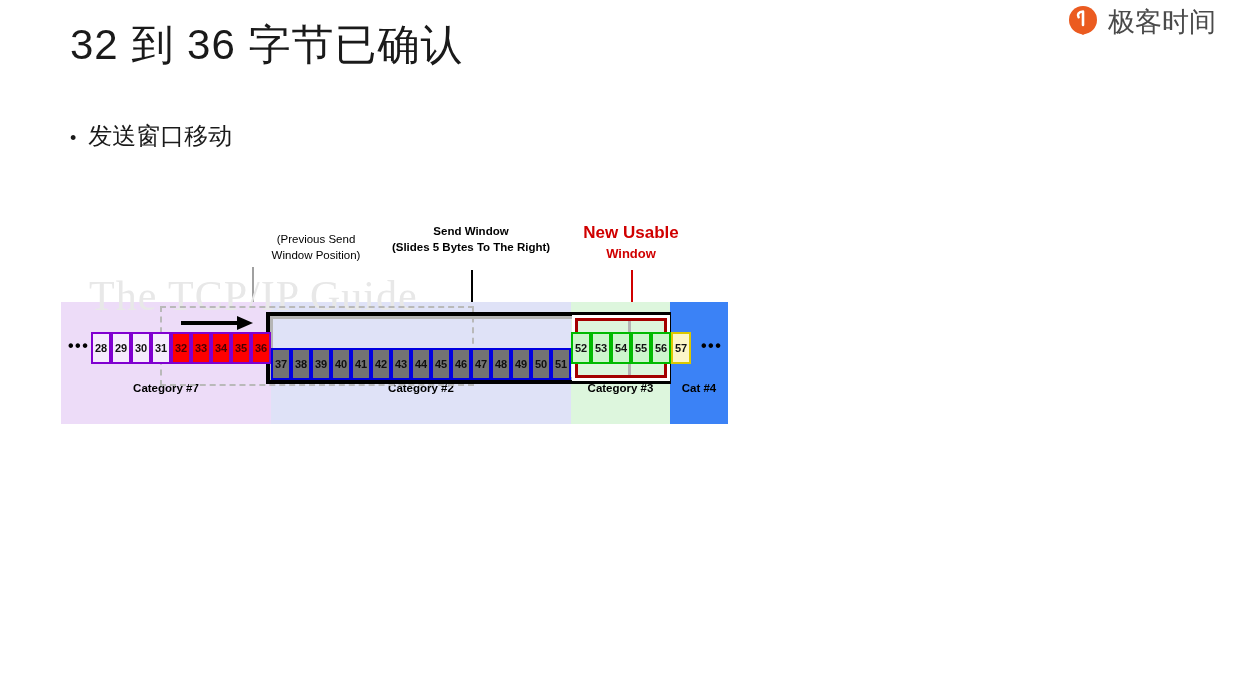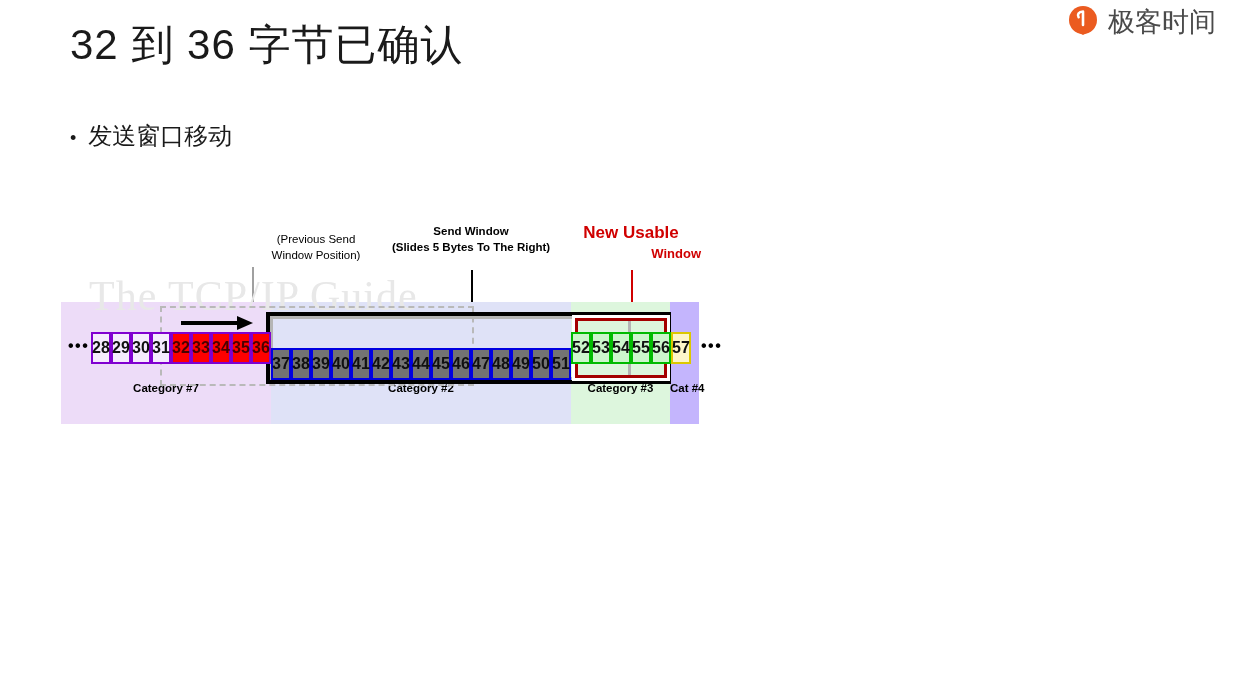--- a/index.html
+++ b/index.html
@@ -117,21 +117,21 @@
     height: 122px;
   }
   .band {
     position: absolute;
     top: 0;
     height: 122px;
   }
   #band1 { left: 0px;   width: 210px; background: #eddcf8; }
   #band2 { left: 210px; width: 300px; background: #dfe2f7; }
   #band3 { left: 510px; width: 99px;  background: #ddf6dd; }
-  #band4 { left: 609px; width: 29px;  background: #c4b5fd; }
+  #band4 { left: 609px; width: 58px;  background: #3b82f6; }
 
   .band-label {
     position: absolute;
     top: 80px;
     width: 100%;
     text-align: center;
     font-size: 11.5px;
     font-weight: bold;
     color: #000;
     white-space: nowrap;
@@ -208,21 +208,21 @@
     align-items: stretch;
     z-index: 5;
   }
   .cell {
     width: 20px;
     height: 32px;
     box-sizing: border-box;
     display: flex;
     align-items: center;
     justify-content: center;
-    font-size: 16px;
+    font-size: 11px;
     font-weight: bold;
     line-height: 1;
   }
   .cell.c1 { background: #f5ebfd; border: 2px solid #8000d0; color: #111; }
   .cell.c1b{ background: #fe0000; border: 2px solid #8000d0; color: #4a0000; }
   .cell.c2 { background: #737373; border: 2px solid #0000e0; color: #111; margin-top: 16px; }
   .cell.c3 { background: #ccf6cc; border: 2px solid #00bb00; color: #111; }
   .cell.c4 { background: #fdf6c8; border: 2px solid #dcc800; color: #111; text-align: center; }
 
   .ellipsis {
@@ -298,21 +298,21 @@
     <div>Send Window</div>
     <div>(Slides 5 Bytes To The Right)</div>
   </div>
   <div class="ptr" style="left:410px; top:58px; height:42px;">
     <div class="shaft" style="background:#000;"></div>
     <div class="head" style="border-top:7px solid #000;"></div>
   </div>
 
   <div class="dg-label red" style="left:500px; top:10px; width:140px;">
     <div style="font-size:17px;">New Usable</div>
-    <div style="font-size:13px;text-align:right;">Window</div>
+    <div style="font-size:13px;">Window</div>
   </div>
   <div class="ptr" style="left:570px; top:58px; height:45px;">
     <div class="shaft" style="background:#d00000;"></div>
     <div class="head" style="border-top:7px solid #d00000;"></div>
   </div>
 
   <div id="bands">
     <div class="band" id="band1">
       <div class="band-label">Category #7</div>
     </div>

